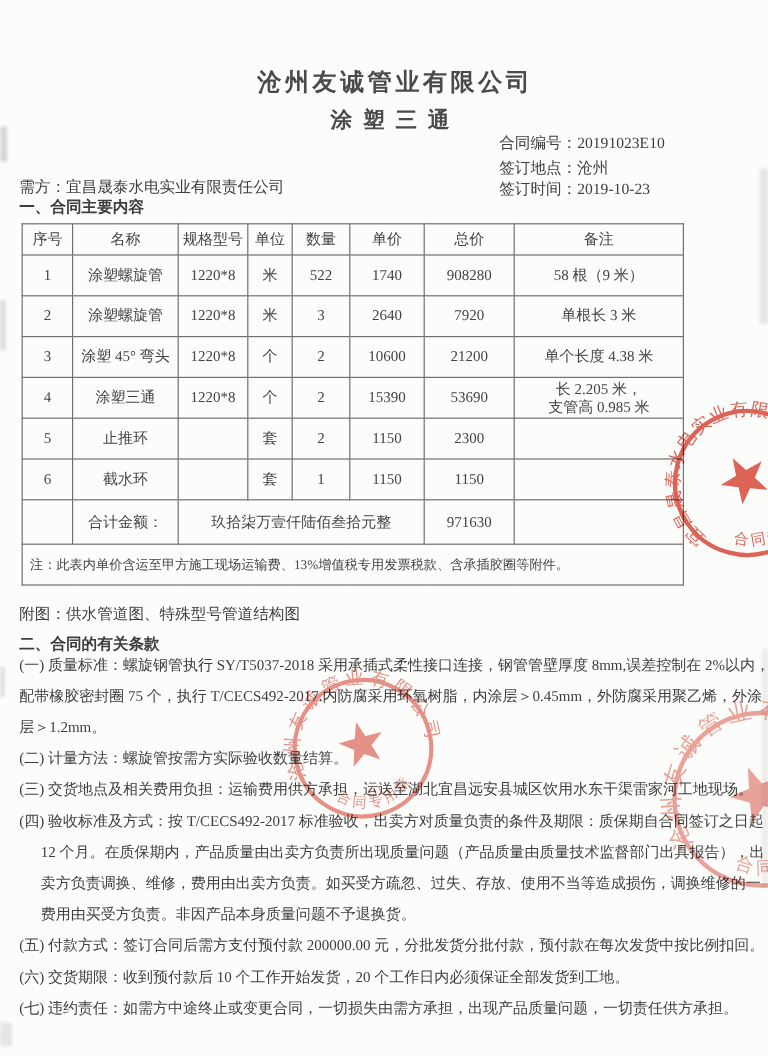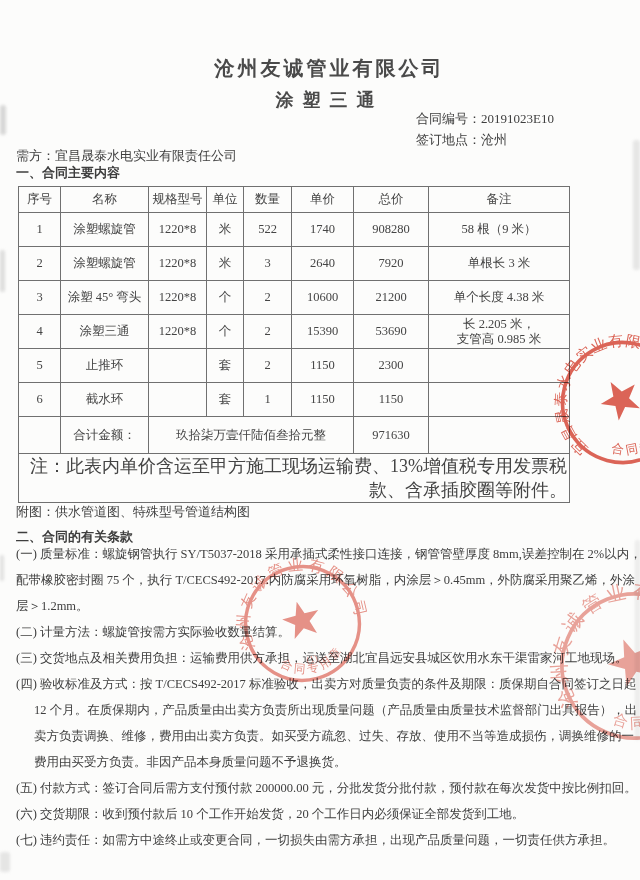--- a/index.html
+++ b/index.html
@@ -22,21 +22,21 @@
   }
   table.items th,table.items td{
     border:1px solid #707070;text-align:center;vertical-align:middle;
     padding:0 2px;font-weight:normal;overflow:hidden;
   }
   table.items thead tr{height:26px;}
   table.items tbody tr{height:34px;}
   table.items tr.total-row{height:37px;}
   table.items tr.note-row{height:34px;}
   table.items td.remark{white-space:pre-line;line-height:15px;}
-  table.items td.note-cell{text-align:right;padding-left:6px;font-size:18px;}
+  table.items td.note-cell{text-align:left;padding-left:6px;font-size:11px;}
   .clauses{left:16px;top:541px;width:614px;font-size:12.5px;line-height:26px;color:#3e3e3e;}
   .clause-line{height:26px;white-space:nowrap;}
   .clause-line.indent{padding-left:18px;}
   .stamp{position:absolute;mix-blend-mode:multiply;pointer-events:none;}
   .stamp svg{overflow:visible;display:block;}
   .artifact{position:absolute;border-radius:3px;filter:blur(1.5px);}
 </style>
 </head>
 <body>
 
@@ -54,20 +54,23 @@
 
   <div class="abs meta" style="left:16px;top:147px;">
     <span>需方：</span><span>宜昌晟泰水电实业有限责任公司</span>
   </div>
 
   <div class="abs meta" style="left:416px;top:110px;">
     <span>合同编号：</span><span>20191023E10</span>
   </div>
   <div class="abs meta" style="left:416px;top:131px;">
     <span>签订地点：</span><span>沧州</span>
+  </div>
+  <div class="abs meta" style="left:416px;top:149px;">
+    <span>签订时间：</span><span>2019-10-23</span>
   </div>
 
   <div class="abs heading" style="left:16px;top:164px;">一、合同主要内容</div>
 
   <table class="items">
     <colgroup>
       <col style="width:42px">
         <col style="width:88px">
         <col style="width:58px">
         <col style="width:37px">

